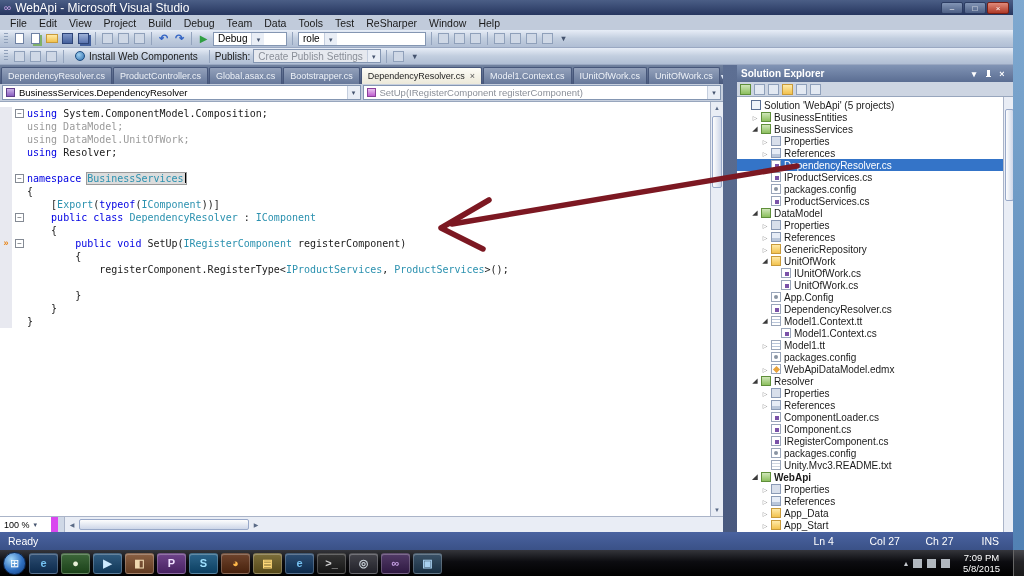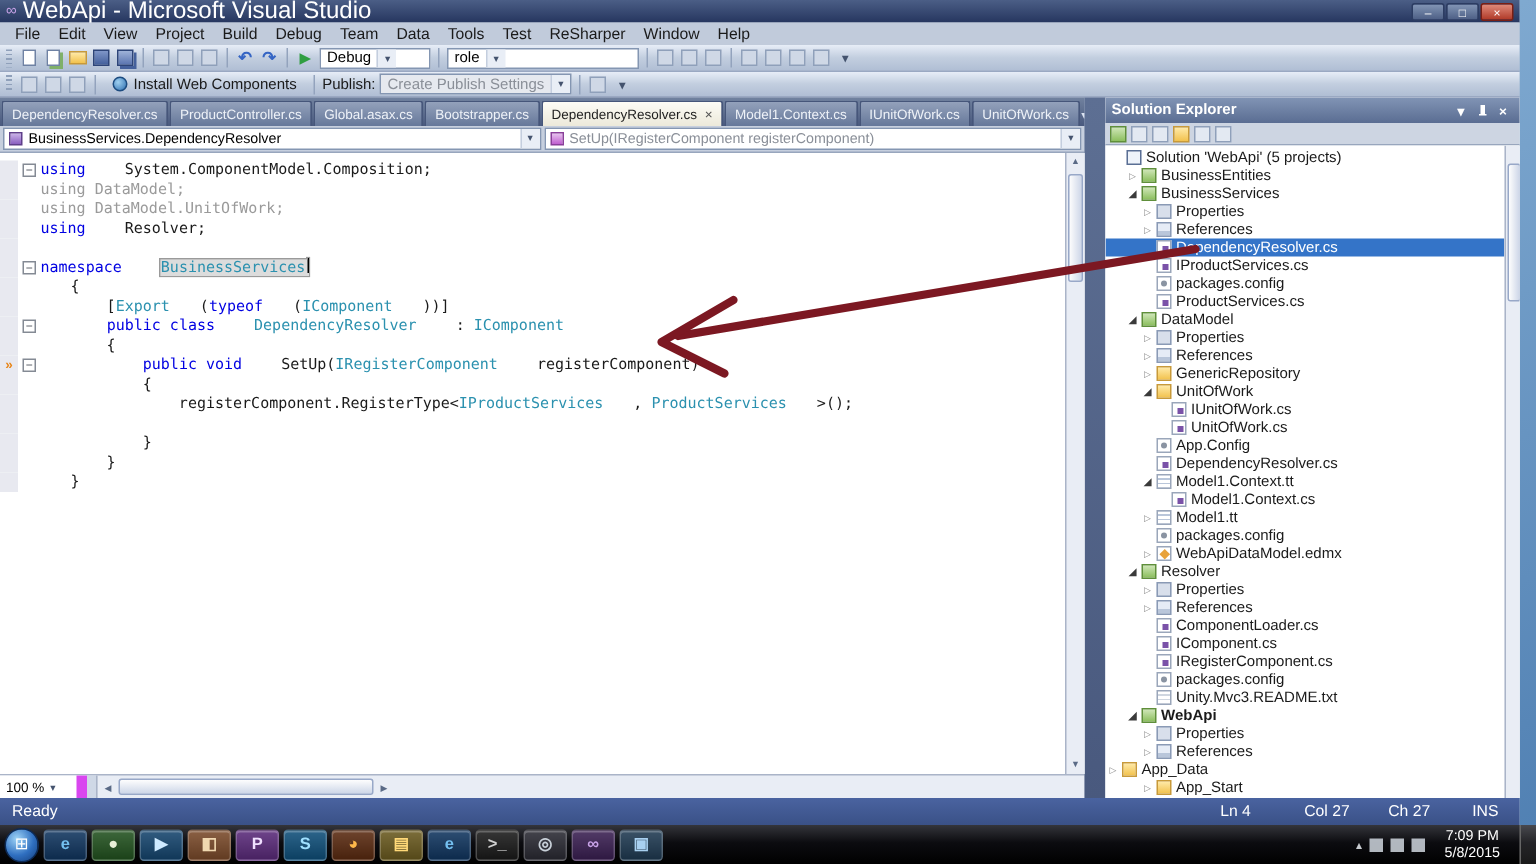--- a/index.html
+++ b/index.html
@@ -9,21 +9,21 @@
   .screen { position:relative; width:1024px; height:576px;
     background:linear-gradient(155deg,#aacde8 0%,#7fa9d0 45%,#4f7fb2 100%); }
 
   
   .vs-window { position:absolute; left:0; top:0; width:1013px; height:550px;
     display:flex; flex-direction:column; background:#bcc7d8; }
 
   .titlebar { height:15px; background:linear-gradient(#4b5e86,#26365f);
     display:flex; align-items:center; padding:0 4px; flex:0 0 auto; }
   .vs-logo { color:#c9a3e8; font-size:10px; line-height:10px; margin-right:4px; }
-  .title-text { color:#fff; font-size:16px; }
+  .title-text { color:#fff; font-size:12px; }
   .win-controls { margin-left:auto; display:flex; gap:1px; }
   .wbtn { width:22px; height:12px; font-size:8px; line-height:11px; text-align:center;
     color:#fff; background:linear-gradient(#8295b5,#4d5f85); border:1px solid #2c3c62; border-radius:2px; }
   .wbtn.close { background:linear-gradient(#e08a7a,#b03a28); border-color:#7a1f14; }
 
   .menubar { height:15px; background:#c1cbdb; display:flex; align-items:center;
     padding-left:4px; flex:0 0 auto; }
   .menu-item { font-size:10.5px; color:#1a1a1a; padding:1px 6px; }
 
   .toolbar { height:18px; background:linear-gradient(#e7edf7,#c2cedf 50%,#b0bed4);
@@ -87,21 +87,21 @@
   .ind { width:12px; flex:0 0 auto; background:#e8e9f0; font-size:9px; line-height:12px;
     text-align:center; }
   .ind.mk { color:#e8861a; font-weight:bold; }
   .fold { width:15px; flex:0 0 auto; display:flex; align-items:center; justify-content:center; }
   .foldbox { width:9px; height:9px; border:1px solid #848a94; background:#fff; color:#4a4f58;
     font-size:8px; line-height:7px; text-align:center; display:inline-block; }
   .ctext { white-space:pre; font-family:"DejaVu Sans Mono", monospace; font-size:10px; line-height:13px; }
   .seg-kw { color:#0000e2; }
   .seg-ty { color:#2b91af; }
   .seg-gr { color:#9a9a9a; }
-  .seg-pl { color:#1a1a1a;margin-left:20px; }
+  .seg-pl { color:#1a1a1a; }
   .seg-hl { background:#dcdcdc; outline:1px solid #9a9a9a; }
   .seg-hl::after { content:""; display:inline-block; width:1px; height:10px; background:#000;
     vertical-align:-1px; margin-left:1px; }
 
   .vscroll { width:13px; flex:0 0 auto; background:#e9edf5; border-left:1px solid #aab4c8;
     display:flex; flex-direction:column; align-items:center; position:relative; }
   .varrow { font-size:6px; color:#5a6a86; height:12px; line-height:12px; }
   .vthumb { position:absolute; top:14px; left:1px; width:10px; height:72px;
     background:linear-gradient(90deg,#fdfdfd,#cdd6e8); border:1px solid #98a8c8; border-radius:2px; }
   .vscroll .varrow.bottom { position:absolute; bottom:0; }
@@ -657,21 +657,21 @@
               <div class="trow" style="padding-left: 23px;">
                 <span class="glyph">▷</span>
                 <span class="ticon ic-props"></span>
                 <span class="tlabel">Properties</span>
               </div>
               <div class="trow" style="padding-left: 23px;">
                 <span class="glyph">▷</span>
                 <span class="ticon ic-refs"></span>
                 <span class="tlabel">References</span>
               </div>
-              <div class="trow" style="">
+              <div class="trow" style="padding-left: 23px;">
                 <span class="glyph">▷</span>
                 <span class="ticon ic-folder"></span>
                 <span class="tlabel">App_Data</span>
               </div>
               <div class="trow" style="padding-left: 23px;">
                 <span class="glyph">▷</span>
                 <span class="ticon ic-folder"></span>
                 <span class="tlabel">App_Start</span>
               </div>
               <div class="trow" style="padding-left: 23px;">

